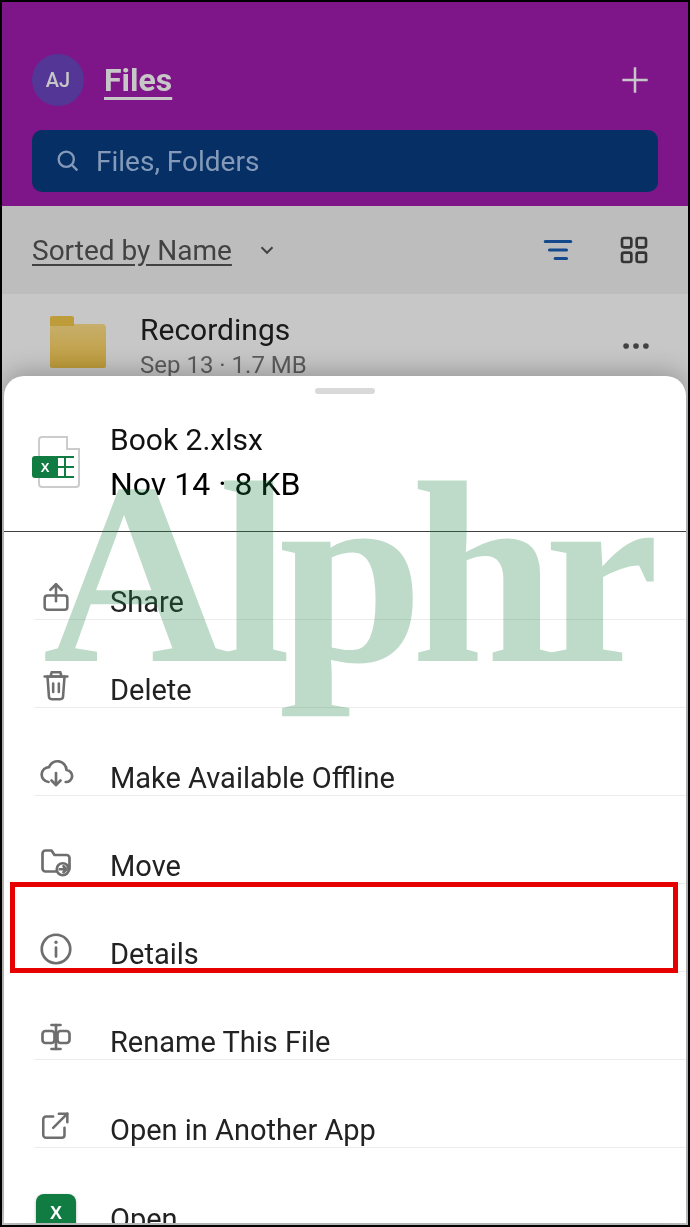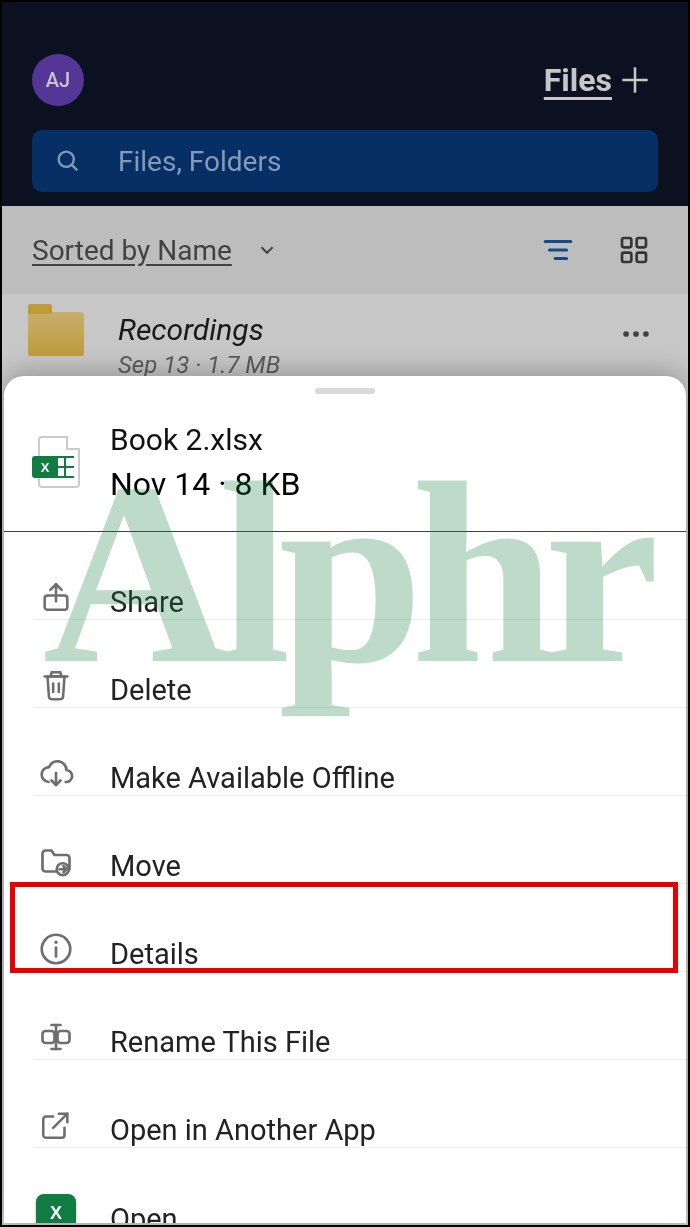--- a/index.html
+++ b/index.html
@@ -1,43 +1,43 @@
 <!DOCTYPE html>
 <html><head>
 <meta charset="utf-8">
 <style>
   * { box-sizing: border-box; margin: 0; padding: 0; }
   html, body { width: 690px; height: 1227px; font-family: -apple-system, 'Segoe UI', Roboto, Helvetica, Arial, sans-serif; background: #fff; overflow: hidden; }
   .frame { position: relative; width: 690px; height: 1227px; border: 2px solid #000; }
   .dim { position: absolute; inset: 0; background: rgba(0,0,0,0.22); z-index: 3; pointer-events: none; }
 
   
-  .header { background: #0f172a; padding: 52px 30px 14px 30px; text-align: right; }
+  .header { background: #a21caf; padding: 52px 30px 14px 30px; }
   .hdr-row { display: flex; align-items: center; }
   .avatar {
     width: 52px; height: 52px; border-radius: 50%;
     background: #6b46c1; color: #fff; font-size: 20px; font-weight: 500;
     display: flex; align-items: center; justify-content: center;
     margin-right: 20px; flex: 0 0 auto;
   }
   .title { color: #fff; font-size: 32px; font-weight: 700; text-decoration: underline; text-decoration-thickness: 3px; text-underline-offset: 6px; flex: 1 1 auto; }
   .add-btn { width: 46px; height: 46px; display: flex; align-items: center; justify-content: center; color: #fff; }
 
   .search-wrap { margin-top: 24px; background: #083d82; border-radius: 10px; height: 62px; display: flex; align-items: center; padding: 0 22px; }
   .search-wrap svg { flex: 0 0 auto; }
-  .search-ph { margin-left: 36px; color: #a9c6ec; font-size: 28px; }
+  .search-ph { margin-left: 14px; color: #a9c6ec; font-size: 28px; }
 
   
   .sortbar { background: #f3f3f3; height: 88px; display: flex; align-items: center; padding: 0 30px; position: relative; }
   .sort-label { color: #555; font-size: 28px; text-decoration: underline; text-underline-offset: 4px; display: flex; align-items: center; gap: 24px; }
   .sortbar .sp { flex: 1; }
   .icon-btn { width: 48px; height: 48px; display: flex; align-items: center; justify-content: center; margin-left: 28px; }
 
   
-  .list-item { background: #fff; display: flex; align-items: flex-start; padding: 18px 30px 18px 26px; font-style: italic; }
+  .list-item { background: #fff; display: flex; align-items: center; padding: 18px 30px 18px 48px; }
   .folder-ico { width: 56px; height: 44px; background: linear-gradient(#ffe08a, #f5c84b); border-radius: 4px 4px 2px 2px; position: relative; margin-right: 34px; flex: 0 0 auto; }
   .folder-ico::before { content:""; position:absolute; top:-8px; left:0; width:24px; height:10px; background:#f5c84b; border-radius:2px 2px 0 0; }
   .li-body { flex: 1 1 auto; }
   .li-name { font-size: 30px; color: #222; }
   .li-meta { font-size: 24px; color: #777; margin-top: 4px; }
   .more-dots { width: 44px; height: 44px; display: flex; align-items: center; justify-content: center; color: #555; }
 
   
   .sheet {
     position: absolute; left: 2px; right: 2px; bottom: 2px; top: 374px;

